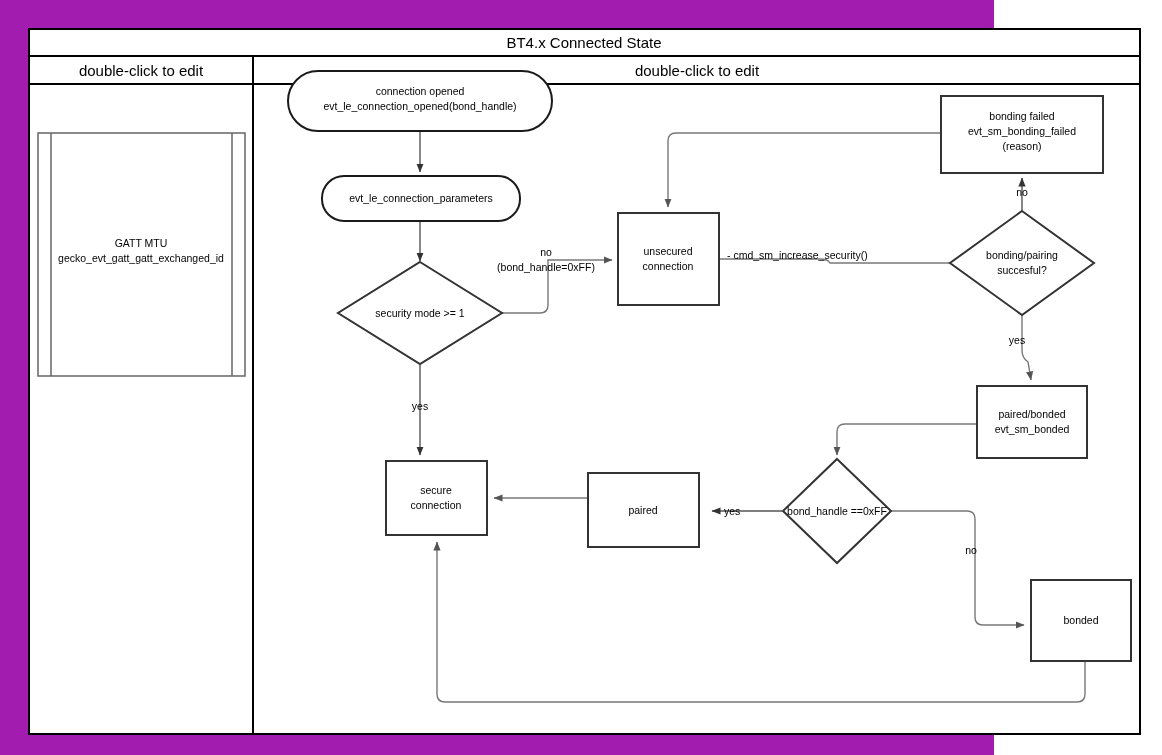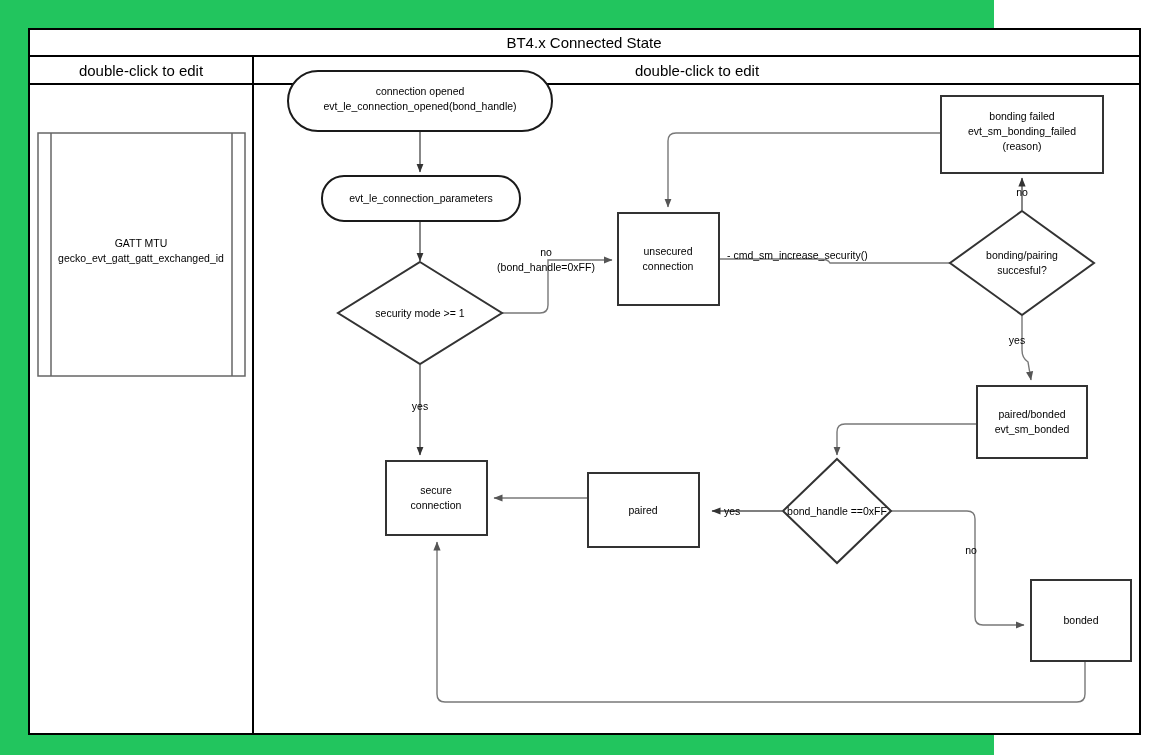--- a/index.html
+++ b/index.html
@@ -10,21 +10,21 @@
   body {
     width: 1162px;
     height: 755px;
     font-family: "Liberation Sans", sans-serif;
     overflow: hidden;
   }
   #canvas {
     position: relative;
     width: 994px;
     height: 755px;
-    background: #22c55e;
+    background: #a21caf;
   }
   svg#diagram {
     position: absolute;
     top: 0;
     left: 0;
     width: 1162px;
     height: 755px;
   }
   .frame-outer {
     fill: #ffffff;

